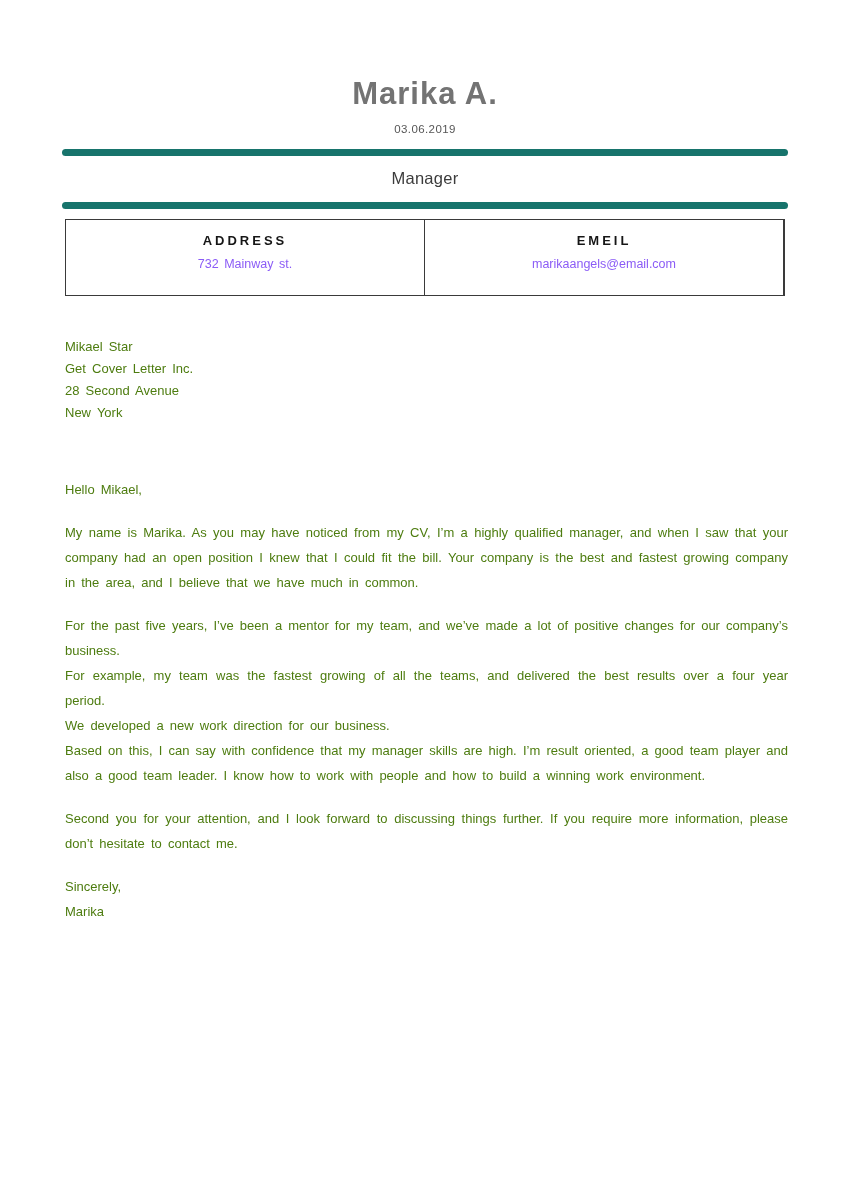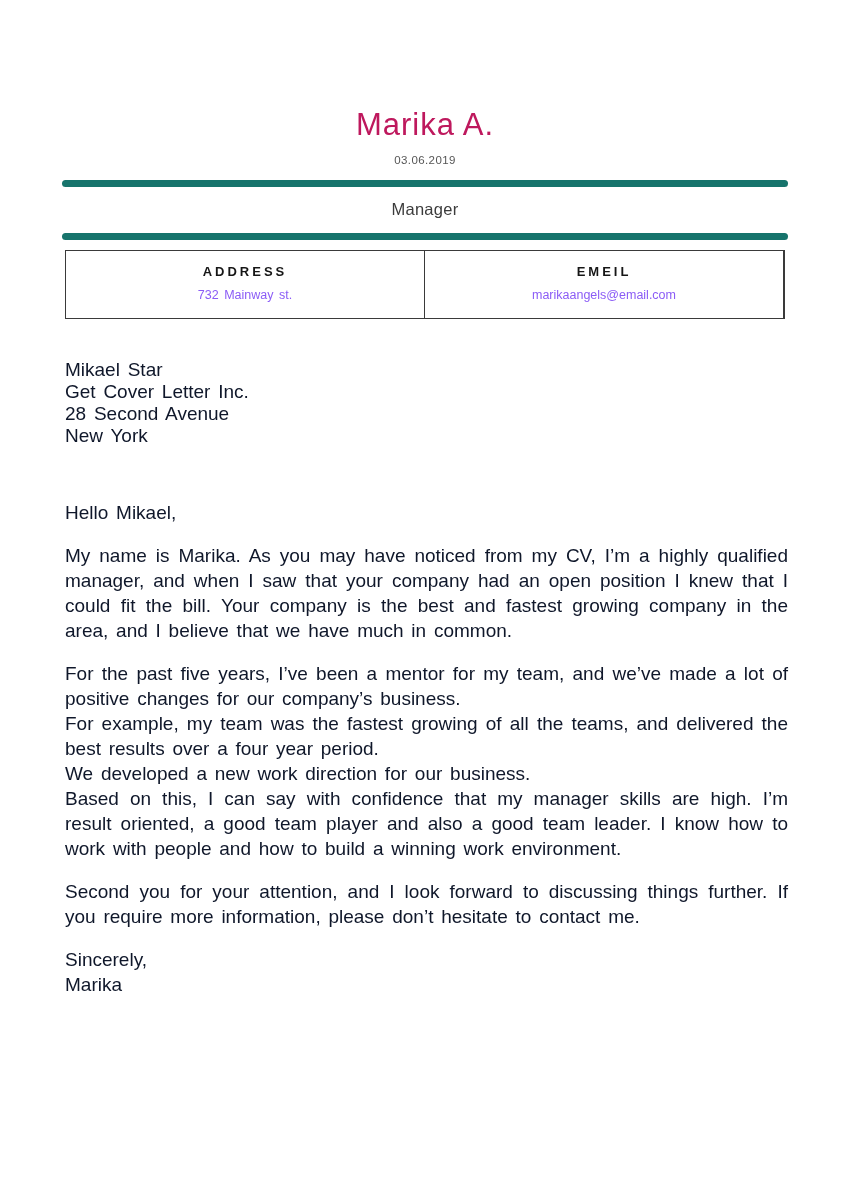--- a/index.html
+++ b/index.html
@@ -11,26 +11,26 @@
     color: #262626;
     overflow: hidden;
   }
   .page {
     width: 850px;
     height: 1202px;
     background: #ffffff;
     position: relative;
   }
   .doc-title {
-    padding-top: 107px;
+    padding-top: 76px;
     text-align: center;
     font-size: 31px;
-    font-weight: normal;
+    font-weight: bold;
     letter-spacing: 1px;
-    color: #be185d;
+    color: #737373;
   }
   .doc-date {
     margin-top: 11px;
     text-align: center;
     font-size: 11.5px;
     letter-spacing: 0.4px;
     color: #565656;
   }
   .accent-bar {
     height: 7px;
@@ -43,21 +43,21 @@
   .job-title {
     text-align: center;
     font-size: 16.5px;
     font-weight: normal;
     color: #3c3c3c;
     padding: 13px 0 14px 0;
     letter-spacing: 0.3px;
   }
   .contact-box {
     margin: 10px 65px 0 65px;
-    height: 69px;
+    height: 77px;
     border: 1px solid #3a3a3a;
     display: flex;
   }
   .contact-col {
     flex: 1 1 0;
     text-align: center;
     padding-top: 13px;
   }
   .contact-col.divided { border-right: 1px solid #3a3a3a; }
   .contact-label {
@@ -68,22 +68,22 @@
   }
   .contact-value {
     margin-top: 9px;
     font-size: 12.5px;
     color: #8b5cf6;
     word-spacing: 2px;
   }
   .letter {
     margin: 40px 62px 4px 65px;
     width: 723px;
-    font-size: 19px;
-    color: #0f172a;
+    font-size: 13px;
+    color: #4d7c0f;
     word-spacing: 2.5px;
   }
   .recipient-line {
     line-height: 22px;
   }
   .greeting {
     margin-top: 53px;
     line-height: 25px;
   }
   .para {

